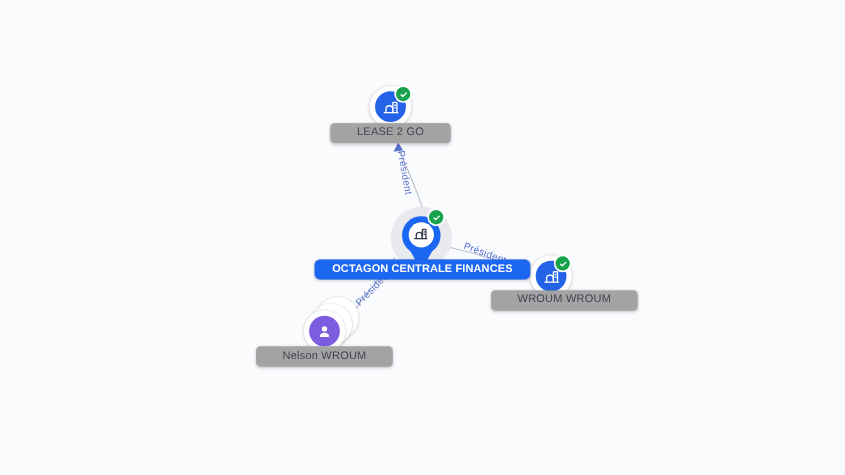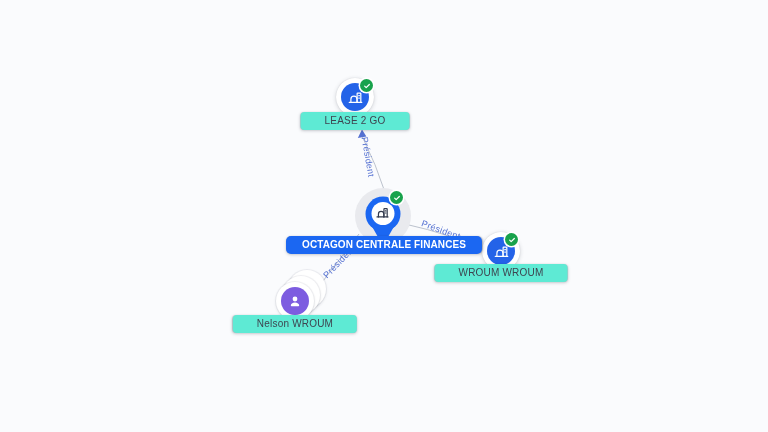--- a/index.html
+++ b/index.html
@@ -32,21 +32,21 @@
   .stack-disc{
     position:absolute;width:38px;height:38px;border-radius:50%;background:#fff;
     box-shadow:0 1px 3px rgba(40,45,60,.15),0 0 0 1px rgba(70,75,95,.06);
   }
   .badge{
     position:absolute;width:13px;height:13px;border-radius:50%;background:#18a24c;
     box-shadow:0 0 0 1.5px #fff;display:flex;align-items:center;justify-content:center;
   }
   .pill{
     position:absolute;z-index:5;transform:translateX(-50%);white-space:nowrap;
-    background:#5eead4;color:#3e4450;font-size:10px;letter-spacing:.2px;
+    background:#a3a3a3;color:#3e4450;font-size:10px;letter-spacing:.2px;
     padding:3px 24px 4px;border-radius:4px;
     box-shadow:0 1px 3px rgba(50,55,70,.25),0 0 1px rgba(50,55,70,.2);
   }
   .pill.center{
     z-index:6;background:#1b67f2;color:#fff;font-weight:700;
     padding:3px 16px 4px;border-radius:5px;letter-spacing:.1px;
   }
   .gray-disc{
     position:absolute;width:56px;height:56px;border-radius:50%;background:#e9eaee;
   }
@@ -121,21 +121,21 @@
           <path d="M16.6 9.4h.9M16.6 12.8h.9"></path>
         </svg>
       </div>
       <div class="badge" style="left:23px;top:1px;">
         <svg width="8" height="8" viewBox="0 0 24 24" fill="none" stroke="#fff" stroke-width="3.6" stroke-linecap="round" stroke-linejoin="round">
             <path d="M5 12.5l4.5 4.5L19 7.5"></path>
           </svg>
       </div>
     </div>
   </div>
-  <div class="pill" style="left:501px;top:264px;">WROUM WROUM</div>
+  <div class="pill" style="left:513px;top:264px;">WROUM WROUM</div>
 
   <div class="node" style="left:276px;top:268px;width:52px;height:52px;">
     <div class="stack-disc" style="left:12px;top:2px;"></div>
     <div class="stack-disc" style="left:6px;top:8px;"></div>
     <div class="stack-disc" style="left:0px;top:14px;"></div>
     <div class="purple-disc" style="left:5px;top:19px;">
       <svg width="16" height="16" viewBox="0 0 24 24" fill="currentColor">
         <circle cx="12" cy="9" r="3.6"></circle>
         <path d="M12 14.4c-3.6 0-6.3 2.2-6.3 4.4 0 .7.5 1.2 1.2 1.2h10.2c.7 0 1.2-.5 1.2-1.2 0-2.2-2.7-4.4-6.3-4.4z"></path>
       </svg>

